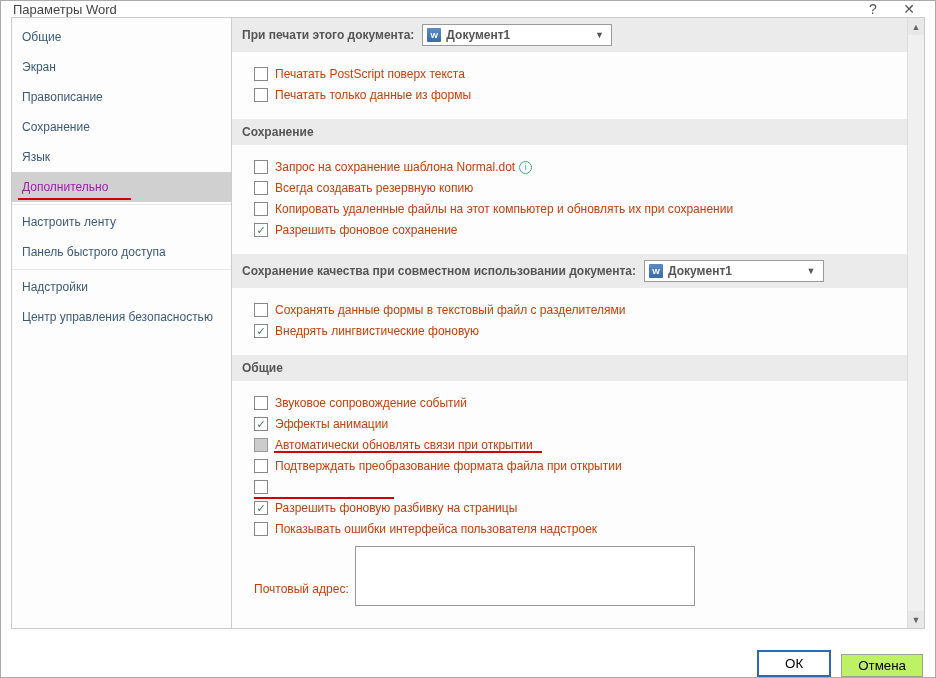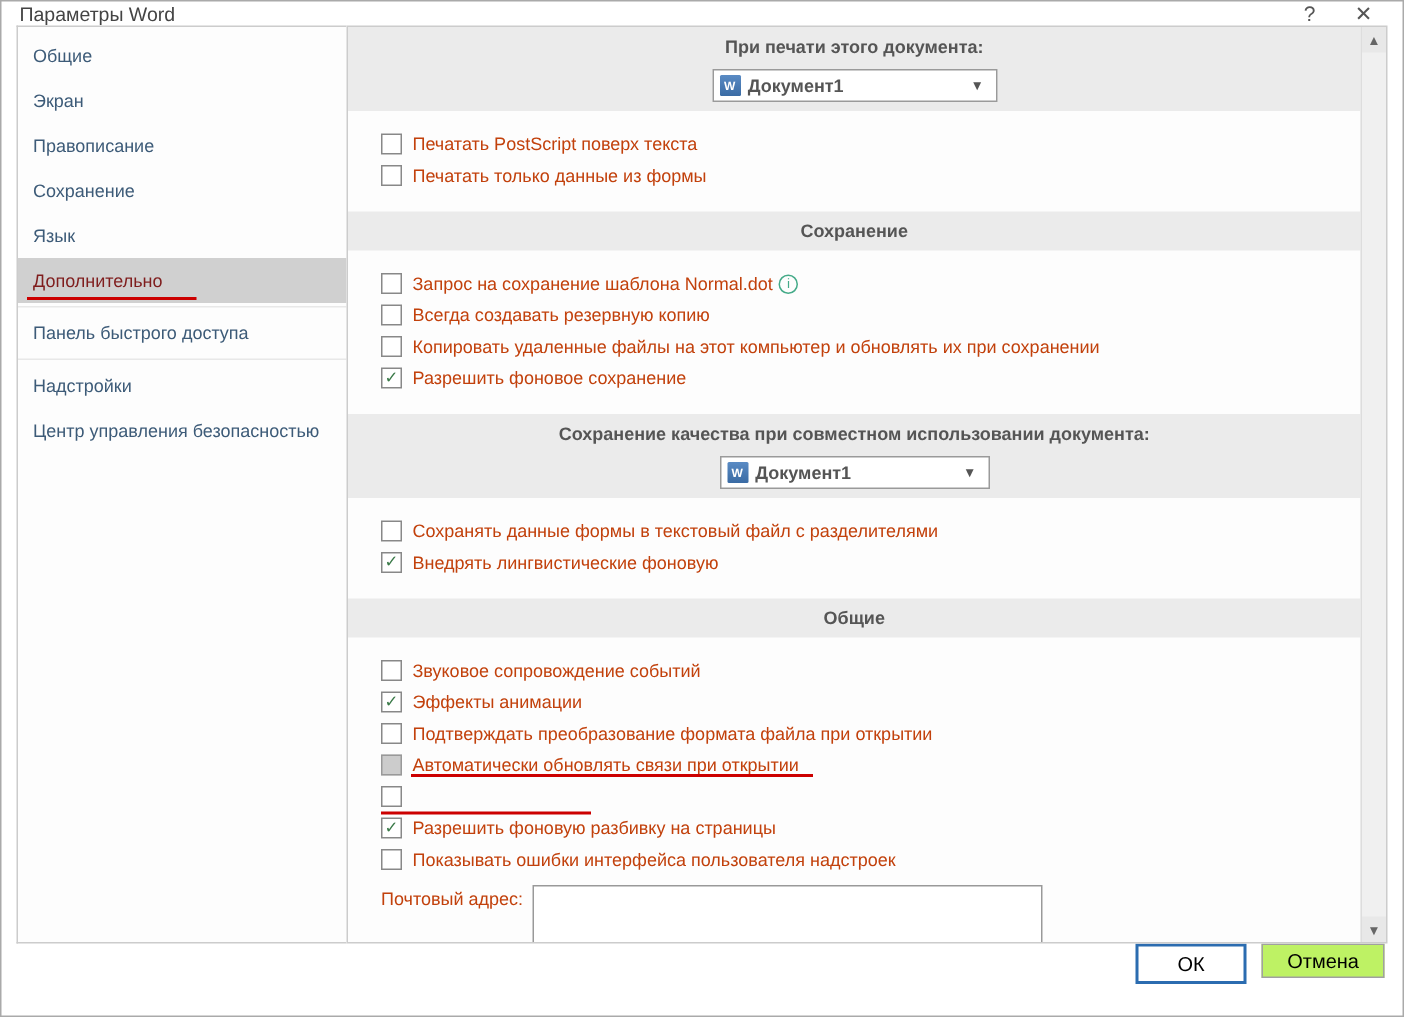--- a/index.html
+++ b/index.html
@@ -4,46 +4,46 @@
 <style>
 * { box-sizing: border-box; margin: 0; padding: 0; }
 body { font-family: "Segoe UI", Tahoma, sans-serif; font-size: 12px; background: #fff; color: #333; }
 .dialog { width: 936px; height: 678px; border: 1px solid #aaa; background: #fff; display: flex; flex-direction: column; }
 .titlebar { height: 16px; display: flex; align-items: center; padding: 0 8px 0 12px; font-size: 13px; color: #444; }
 .titlebar-title { flex: 1; }
 .titlebar-btn { width: 36px; height: 28px; display: flex; align-items: center; justify-content: center; font-size: 14px; color: #555; cursor: pointer; }
 .content { flex: 1; display: flex; padding: 0 10px 0 10px; min-height: 0; }
 .sidebar { width: 220px; border: 1px solid #ccc; border-right: none; background: #fdfdfd; padding: 4px 0; }
 .sidebar-item { padding: 8px 10px; cursor: pointer; color: #3d5b78; font-size: 12px; position: relative; }
-.sidebar-item.selected { background: #d0d0d0; color: #7f1d1d; }
+.sidebar-item.selected { background: #d0d0d0; color: #a21caf; }
 .sidebar-sep { border-top: 1px solid #e8e8e8; margin: 2px 0; }
 .red-underline-sidebar { position: absolute; left: 6px; right: 100px; bottom: 2px; height: 2px; background: #c00; }
 .main { flex: 1; border: 1px solid #ccc; background: #fdfdfd; position: relative; display: flex; }
 .scroll-area { flex: 1; padding: 0; overflow: hidden; }
 .scrollbar { width: 17px; background: #f0f0f0; border-left: 1px solid #ddd; position: relative; }
 .scroll-up,.scroll-down { position: absolute; left: 0; right: 0; height: 17px; background: #e8e8e8; display: flex; align-items: center; justify-content: center; font-size: 9px; color: #666; cursor: pointer; }
 .scroll-up { top: 0; }
 .scroll-down { bottom: 0; }
-.section-header { background: #ebebeb; padding: 6px 10px; font-weight: 600; color: #555; display: flex; align-items: center; gap: 8px; flex-direction: column; }
+.section-header { background: #ebebeb; padding: 6px 10px; font-weight: 600; color: #555; display: flex; align-items: center; gap: 8px; }
 .section-body { padding: 10px 10px 12px 22px; }
 .row { display: flex; align-items: center; margin: 3px 0; min-height: 18px; }
 .cb { width: 14px; height: 14px; border: 1px solid #888; background: #fff; margin-right: 7px; display: inline-flex; align-items: center; justify-content: center; cursor: pointer; flex-shrink: 0; }
 .cb.checked::after { content: "✓"; font-size: 11px; color: #3a7a48; line-height: 1; }
 .cb.greyed { background: #ccc; border-color: #999; }
 .lbl { color: #c2410c; }
 .combo { border: 1px solid #9a9a9a; background: #fff; height: 22px; display: inline-flex; align-items: center; padding: 0 4px; cursor: pointer; }
 .combo-icon { width: 14px; height: 14px; background: linear-gradient(#5a8bc4,#3a6ba4); margin-right: 5px; display: inline-flex; align-items: center; justify-content: center; font-size: 8px; color: #fff; border-radius: 1px; }
 .combo-arrow { width: 16px; text-align: center; font-size: 9px; color: #555; margin-left: auto; }
 .combo.wide { width: 190px; }
 .combo.wider { width: 180px; }
 .info-icon { display: inline-flex; width: 13px; height: 13px; border-radius: 50%; border: 1px solid #4a8; color: #4a8; align-items: center; justify-content: center; font-size: 9px; margin-left: 4px; }
 .mail-row { display: flex; align-items: flex-start; margin-top: 8px; }
-.mail-label { padding-top: 2px; margin-right: 6px; }
+.mail-label { padding-top: 2px; margin-right: 6px; margin-top: 34px; }
 .mail-input { width: 340px; height: 60px; border: 1px solid #999; background: #fff; }
-.footer { height: 48px; display: flex; justify-content: flex-end; align-items: flex-start; gap: 10px; padding: 0 12px; }
+.footer { height: 48px; display: flex; justify-content: flex-end; align-items: flex-end; gap: 10px; padding: 0 12px; }
 .ok-btn { border: 2px solid #2b6cb0; background: #fff; padding: 4px 26px; cursor: pointer; }
 .cancel-btn { border: 1px solid #a0a0a0; background: #bef264; padding: 3px 16px; cursor: pointer; }
 .highlight-row { position: relative; }
 .red-box { position: absolute; left: 20px; top: -1px; width: 268px; height: 18px; border-bottom: 2px solid #c00; pointer-events: none; }
 .red-line-below { position: absolute; left: 0px; bottom: -3px; width: 140px; height: 2px; background: #c00; pointer-events: none; }
 </style>
 </head>
 <body>
 
 <div class="dialog">
@@ -55,20 +55,21 @@
 
   <div class="content">
     <div class="sidebar" id="sidebar">
         <div class="sidebar-item">Общие</div>
         <div class="sidebar-item">Экран</div>
         <div class="sidebar-item">Правописание</div>
         <div class="sidebar-item">Сохранение</div>
         <div class="sidebar-item">Язык</div>
         <div class="sidebar-item selected">Дополнительно<div class="red-underline-sidebar"></div></div>
         <div class="sidebar-sep"></div>
+        <div class="sidebar-item">Настроить ленту</div>
         <div class="sidebar-item">Панель быстрого доступа</div>
         <div class="sidebar-sep"></div>
         <div class="sidebar-item">Надстройки</div>
         <div class="sidebar-item">Центр управления безопасностью</div>
       </div>
 
     <div class="main">
       <div class="scroll-area">
 
         <div class="section-header">
@@ -138,28 +139,28 @@
         <div class="section-body">
           <div id="general-opts">
               <div class="row">
                 <span class="cb"></span>
                 <span class="lbl">Звуковое сопровождение событий</span>
               </div>
               <div class="row">
                 <span class="cb checked"></span>
                 <span class="lbl">Эффекты анимации</span>
               </div>
-              <div class="row">
-                <span class="cb"></span>
-                <span class="lbl">Подтверждать преобразование формата файла при открытии</span>
-              </div>
               <div class="row highlight-row">
                 <span class="cb greyed"></span>
                 <span class="lbl">Автоматически обновлять связи при открытии</span>
                 <div class="red-box"></div>
+              </div>
+              <div class="row">
+                <span class="cb"></span>
+                <span class="lbl">Подтверждать преобразование формата файла при открытии</span>
               </div>
               <div class="row" style="position: relative;">
                 <span class="cb"></span>
                 <div class="red-line-below"></div>
               </div>
               <div class="row">
                 <span class="cb checked"></span>
                 <span class="lbl">Разрешить фоновую разбивку на страницы</span>
               </div>
               <div class="row">

